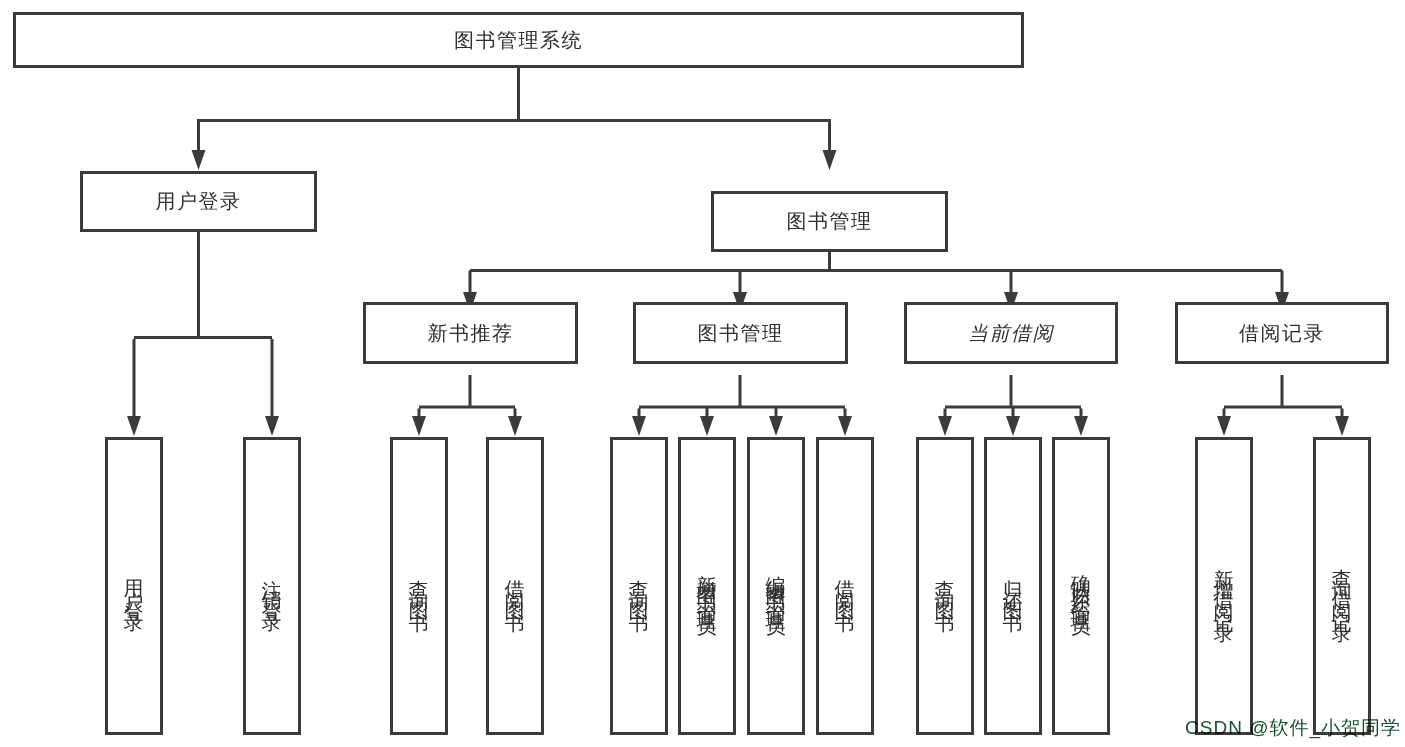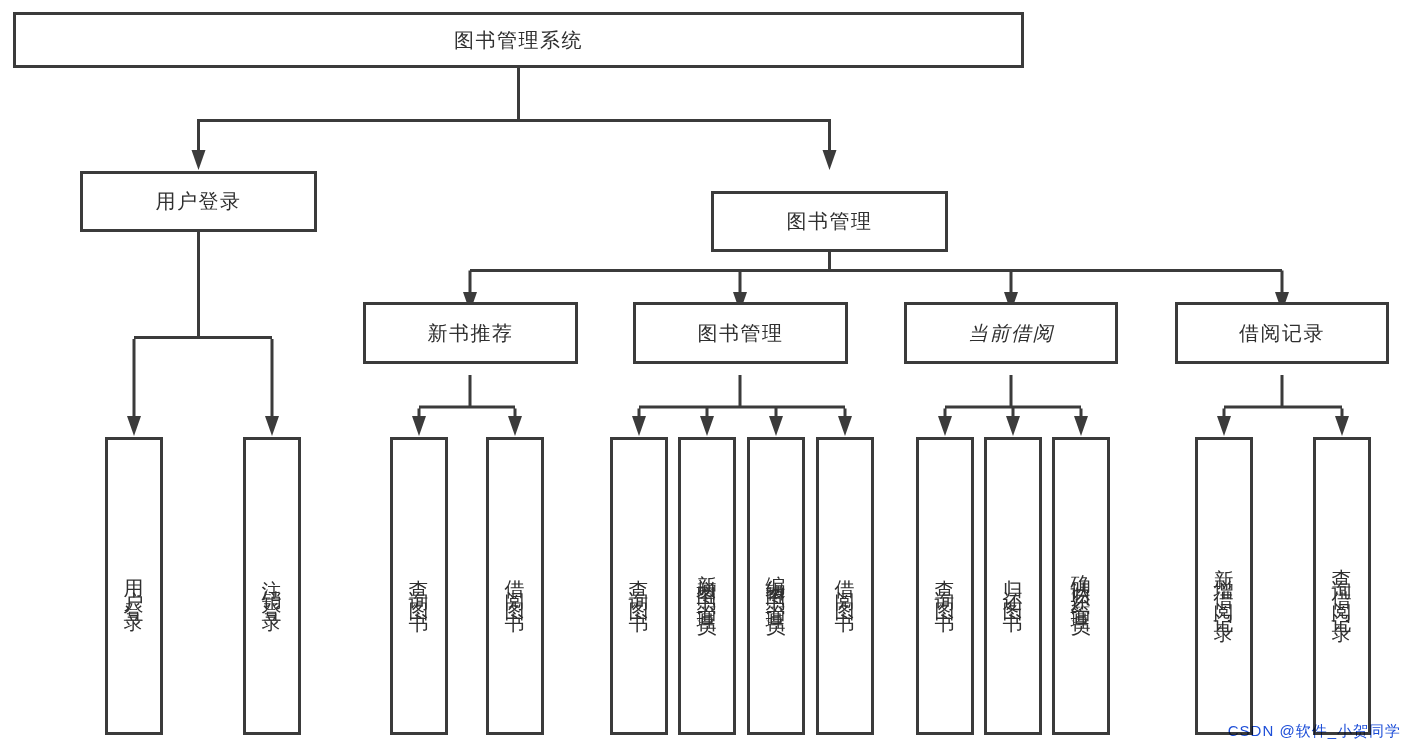--- a/index.html
+++ b/index.html
@@ -55,22 +55,22 @@
     text-orientation: mixed;
     font-size: 20px;
     letter-spacing: 11px;
     line-height: 1;
     max-height: 288px;
   }
   .leaf .vlabel.long { letter-spacing: 6px; }
   .watermark {
     position: absolute;
     right: 4px; bottom: 6px;
-    font-size: 15px;
-    color: #1d4ed8;
+    font-size: 19px;
+    color: #14532d;
     letter-spacing: 1px;
     white-space: nowrap;
     z-index: 5;
     mix-blend-mode: multiply;
   }
 </style>
 </head>
 <body>
 
 <div class="canvas">

